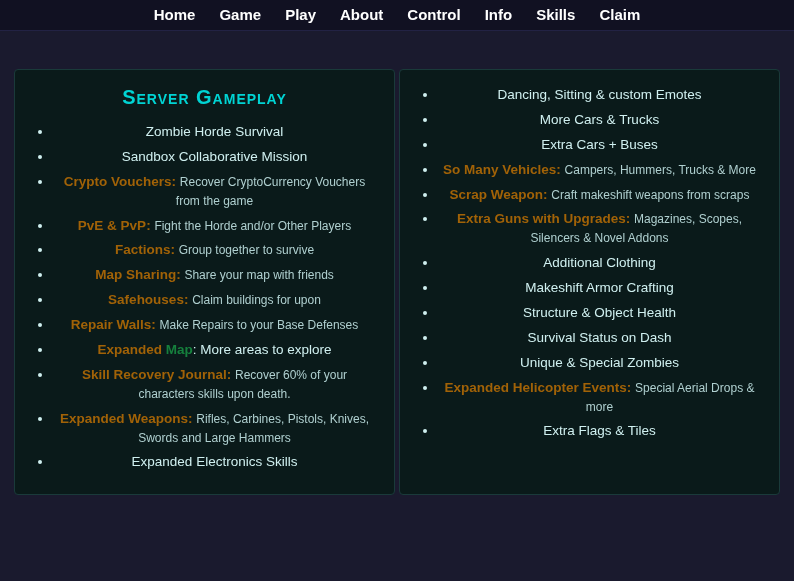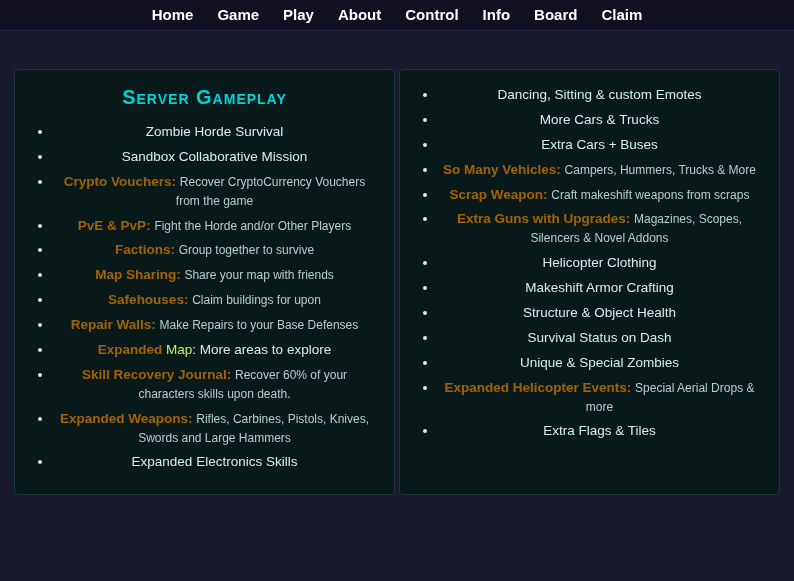--- a/index.html
+++ b/index.html
@@ -85,35 +85,35 @@
       line-height: 1.4;
       text-align: center;
     }
 
     .panel ul li .bold {
       font-weight: bold;
       color: #a16207;
     }
 
     .panel ul li .map-link {
-      color: #bef264;
-      font-weight: normal;
+      color: #15803d;
+      font-weight: bold;
     }
 
     .panel ul li .small-text {
       font-size: 12px;
       font-weight: normal;
       color: #b0d0d0;
     }
   </style>
 </head>
 <body>
 
 <nav>
-<a href="#">Home</a><a href="#">Game</a><a href="#">Play</a><a href="#">About</a><a href="#">Control</a><a href="#">Info</a><a href="#">Board</a><a href="#">Claim</a></nav>
+<a href="#">Home</a><a href="#">Game</a><a href="#">Play</a><a href="#">About</a><a href="#">Control</a><a href="#">Info</a><a href="#">Skills</a><a href="#">Claim</a></nav>
 
 <div class="header">
   <h1></h1>
   <div class="subtitle"></div>
 </div>
 
 <div class="content-area">
   <div class="panel">
     <div class="panel-title">Server Gameplay</div>
     <ul>
@@ -132,21 +132,21 @@
       </ul>
   </div>
   <div class="panel">
     <ul>
     <li>Dancing, Sitting &amp; custom Emotes</li>
         <li>More Cars &amp; Trucks</li>
         <li>Extra Cars + Buses</li>
         <li><span class="bold">So Many Vehicles: </span><span class="small-text">Campers, Hummers, Trucks &amp; More</span></li>
         <li><span class="bold">Scrap Weapon: </span><span class="small-text">Craft makeshift weapons from scraps</span></li>
         <li><span class="bold">Extra Guns with Upgrades: </span><span class="small-text">Magazines, Scopes, Silencers &amp; Novel Addons</span></li>
-        <li>Helicopter Clothing</li>
+        <li>Additional Clothing</li>
         <li>Makeshift Armor Crafting</li>
         <li>Structure &amp; Object Health</li>
         <li>Survival Status on Dash</li>
         <li>Unique &amp; Special Zombies</li>
         <li><span class="bold">Expanded Helicopter Events: </span><span class="small-text">Special Aerial Drops &amp; more</span></li>
         <li>Extra Flags &amp; Tiles</li>
       </ul>
   </div>
 </div>
 

